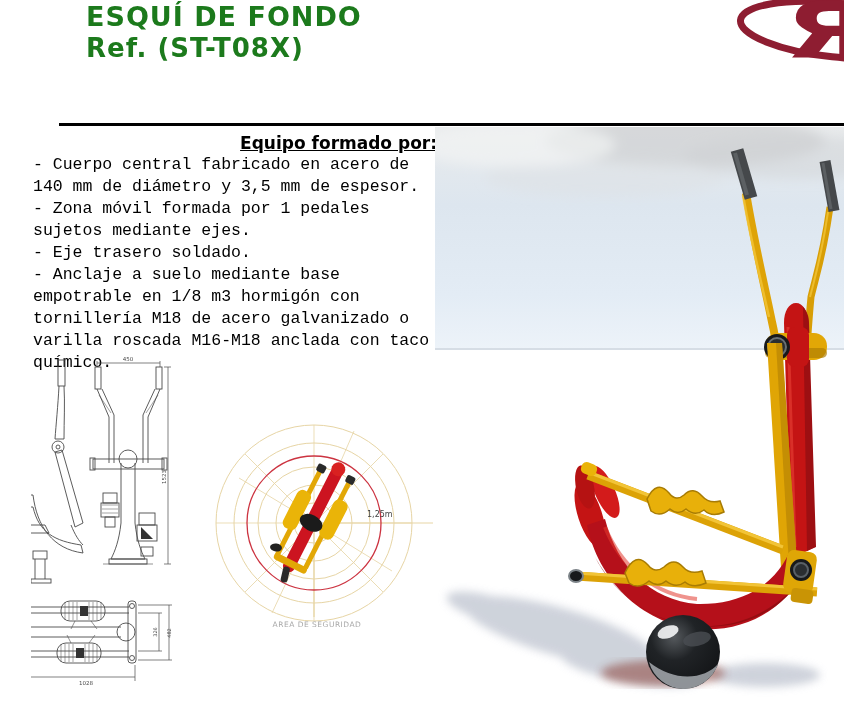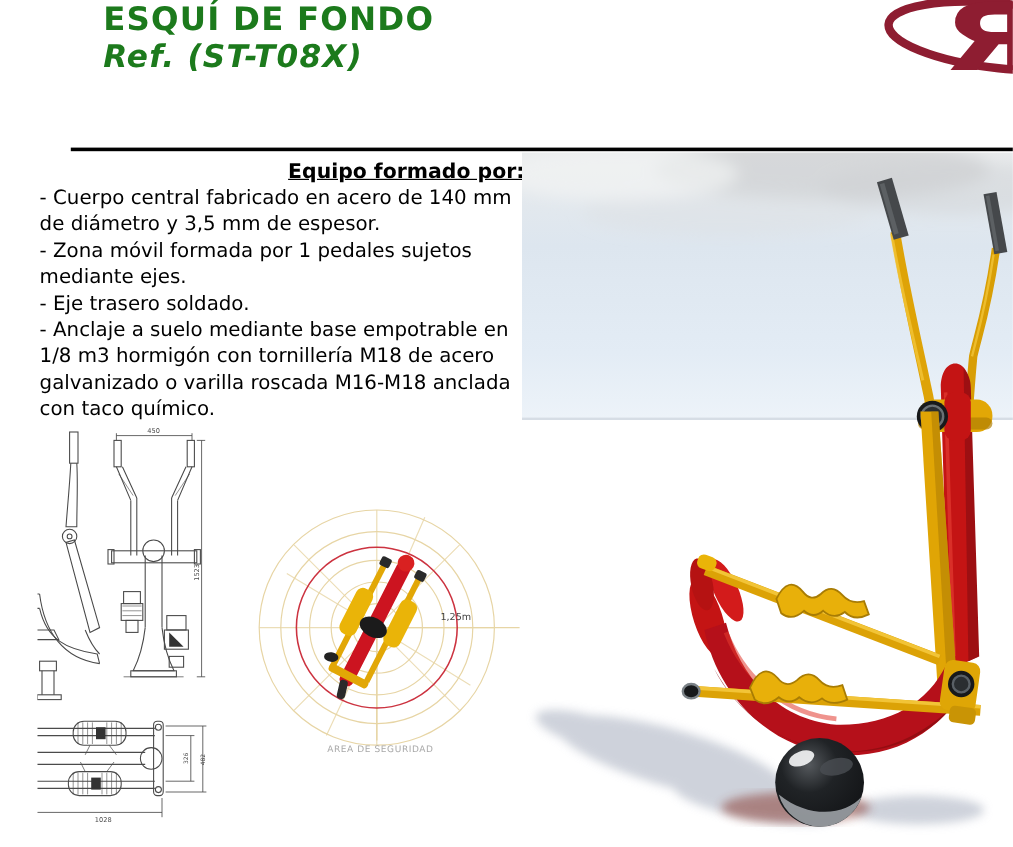--- a/index.html
+++ b/index.html
@@ -3,30 +3,30 @@
 <meta charset="utf-8">
 <style>
   html,body{margin:0;padding:0;background:#fff;}
   .page{
     position:relative;width:844px;height:706px;background:#ffffff;
     overflow:hidden;font-family:"DejaVu Sans",sans-serif;color:#000;margin-left:31px;
   }
   
   .header{position:absolute;left:55px;top:2px;color:#1c7a1c;line-height:1.1;}
   .header .title{font-size:27px;font-weight:bold;letter-spacing:1px;}
-  .header .ref{font-size:26px;font-weight:bold;letter-spacing:1px;margin-top:2px;font-style:italic;}
+  .header .ref{font-size:26px;font-weight:bold;letter-spacing:1px;margin-top:2px;}
   .header .medidas{font-size:26px;font-weight:normal;letter-spacing:0.5px;margin-top:3px;}
   
   .logo{position:absolute;right:0;top:0;width:152px;height:72px;overflow:hidden;}
   
   .divider{position:absolute;left:28px;top:123px;width:816px;height:3px;background:#000;}
   
   .description{position:absolute;left:2px;top:132px;width:404px;font-size:16.5px;line-height:22px;}
   .desc-heading{font-weight:bold;text-decoration:underline;font-size:17px;text-align:right;}
-  .desc-item{margin:0;}
+  .desc-item{margin:0;font-family:Liberation Mono, monospace;}
   
   .drawings{position:absolute;left:0;top:355px;}
   .safety{position:absolute;left:183px;top:403px;}
   .photo{position:absolute;left:404px;top:127px;width:440px;height:579px;}
   svg text{font-family:"DejaVu Sans",sans-serif;}
 </style>
 </head>
 <body>
 
 <div class="page">

